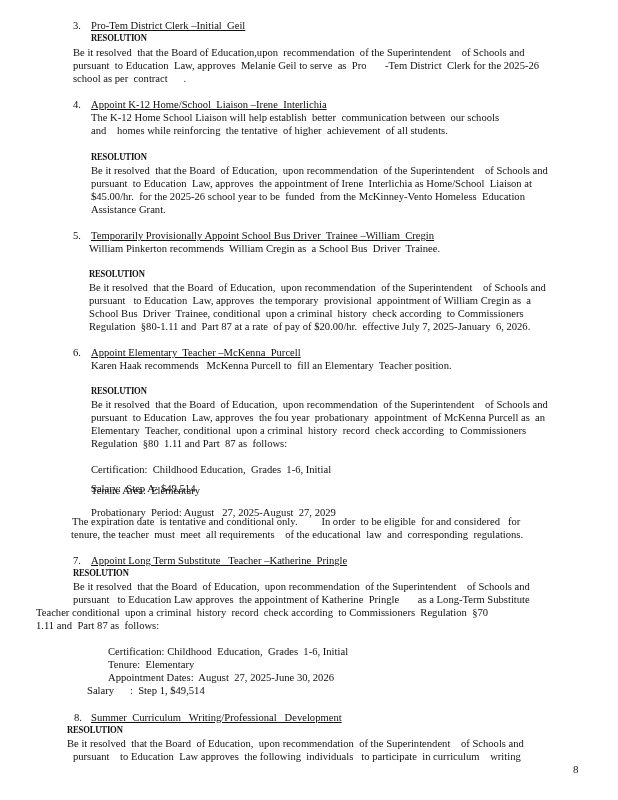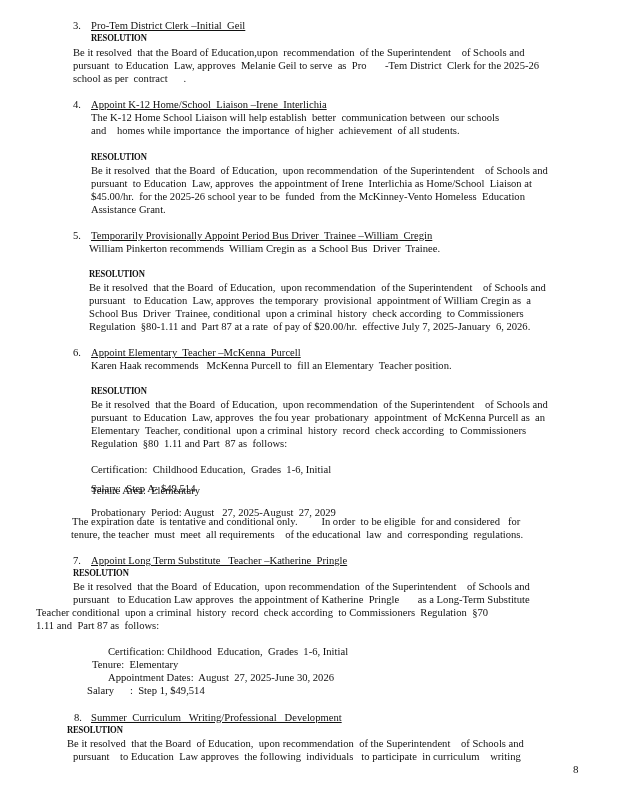--- a/index.html
+++ b/index.html
@@ -19,31 +19,31 @@
   <div class="ln res" style="left:91px;top:32px">RESOLUTION</div>
   <div class="ln" style="left:73px;top:46px">Be it resolved  that the Board of Education,upon  recommendation  of the Superintendent    of Schools and</div>
   <div class="ln" style="left:73px;top:59px">pursuant  to Education  Law, approves  Melanie Geil to serve  as  Pro       -Tem District  Clerk for the 2025-26</div>
   <div class="ln" style="left:73px;top:72px">school as per  contract      .</div>
 </div>
 
 <div>
   <div class="ln" style="left:73px;top:98px">4.</div>
   <div class="ln u" style="left:91px;top:98px">Appoint K-12 Home/School  Liaison –Irene  Interlichia</div>
   <div class="ln" style="left:91px;top:111px">The K-12 Home School Liaison will help establish  better  communication between  our schools</div>
-  <div class="ln" style="left:91px;top:124px">and    homes while importance  the importance  of higher  achievement  of all students.</div>
+  <div class="ln" style="left:91px;top:124px">and    homes while reinforcing  the tentative  of higher  achievement  of all students.</div>
   <div class="ln res" style="left:91px;top:151px">RESOLUTION</div>
   <div class="ln" style="left:91px;top:164px">Be it resolved  that the Board  of Education,  upon recommendation  of the Superintendent    of Schools and</div>
   <div class="ln" style="left:91px;top:177px">pursuant  to Education  Law, approves  the appointment of Irene  Interlichia as Home/School  Liaison at</div>
   <div class="ln" style="left:91px;top:190px">$45.00/hr.  for the 2025-26 school year to be  funded  from the McKinney-Vento Homeless  Education</div>
   <div class="ln" style="left:91px;top:203px">Assistance Grant.</div>
 </div>
 
 <div>
   <div class="ln" style="left:73px;top:229px">5.</div>
-  <div class="ln u" style="left:91px;top:229px">Temporarily Provisionally Appoint Period Bus Driver  Trainee –William  Cregin</div>
+  <div class="ln u" style="left:91px;top:229px">Temporarily Provisionally Appoint School Bus Driver  Trainee –William  Cregin</div>
   <div class="ln" style="left:89px;top:242px">William Pinkerton recommends  William Cregin as  a School Bus  Driver  Trainee.</div>
   <div class="ln res" style="left:89px;top:268px">RESOLUTION</div>
   <div class="ln" style="left:89px;top:281px">Be it resolved  that the Board  of Education,  upon recommendation  of the Superintendent    of Schools and</div>
   <div class="ln" style="left:89px;top:294px">pursuant   to Education  Law, approves  the temporary  provisional  appointment of William Cregin as  a</div>
   <div class="ln" style="left:89px;top:307px">School Bus  Driver  Trainee, conditional  upon a criminal  history  check according  to Commissioners</div>
   <div class="ln" style="left:89px;top:320px">Regulation  §80-1.11 and  Part 87 at a rate  of pay of $20.00/hr.  effective July 7, 2025-January  6, 2026.</div>
 </div>
 
 <div>
   <div class="ln" style="left:73px;top:346px">6.</div>
@@ -64,21 +64,21 @@
 
 <div>
   <div class="ln" style="left:73px;top:554px">7.</div>
   <div class="ln u" style="left:91px;top:554px">Appoint Long Term Substitute   Teacher –Katherine  Pringle</div>
   <div class="ln res" style="left:73px;top:567px">RESOLUTION</div>
   <div class="ln" style="left:73px;top:580px">Be it resolved  that the Board  of Education,  upon recommendation  of the Superintendent    of Schools and</div>
   <div class="ln" style="left:73px;top:593px">pursuant   to Education Law approves  the appointment of Katherine  Pringle       as a Long-Term Substitute</div>
   <div class="ln" style="left:36px;top:606px">Teacher conditional  upon a criminal  history  record  check according  to Commissioners  Regulation  §70</div>
   <div class="ln" style="left:36px;top:619px">1.11 and  Part 87 as  follows:</div>
   <div class="ln" style="left:108px;top:645px">Certification: Childhood  Education,  Grades  1-6, Initial</div>
-  <div class="ln" style="left:92px;top:658px">Tenure:  Elementary</div>
+  <div class="ln" style="left:108px;top:658px">Tenure:  Elementary</div>
   <div class="ln" style="left:108px;top:671px">Appointment Dates:  August  27, 2025-June 30, 2026</div>
   <div class="ln" style="left:87px;top:684px">Salary      :  Step 1, $49,514</div>
 </div>
 
 <div>
   <div class="ln" style="left:74px;top:711px">8.</div>
   <div class="ln u" style="left:91px;top:711px">Summer  Curriculum   Writing/Professional   Development</div>
   <div class="ln res" style="left:67px;top:724px">RESOLUTION</div>
   <div class="ln" style="left:67px;top:737px">Be it resolved  that the Board  of Education,  upon recommendation  of the Superintendent    of Schools and</div>
   <div class="ln" style="left:73px;top:750px">pursuant    to Education  Law approves  the following  individuals   to participate  in curriculum    writing</div>

